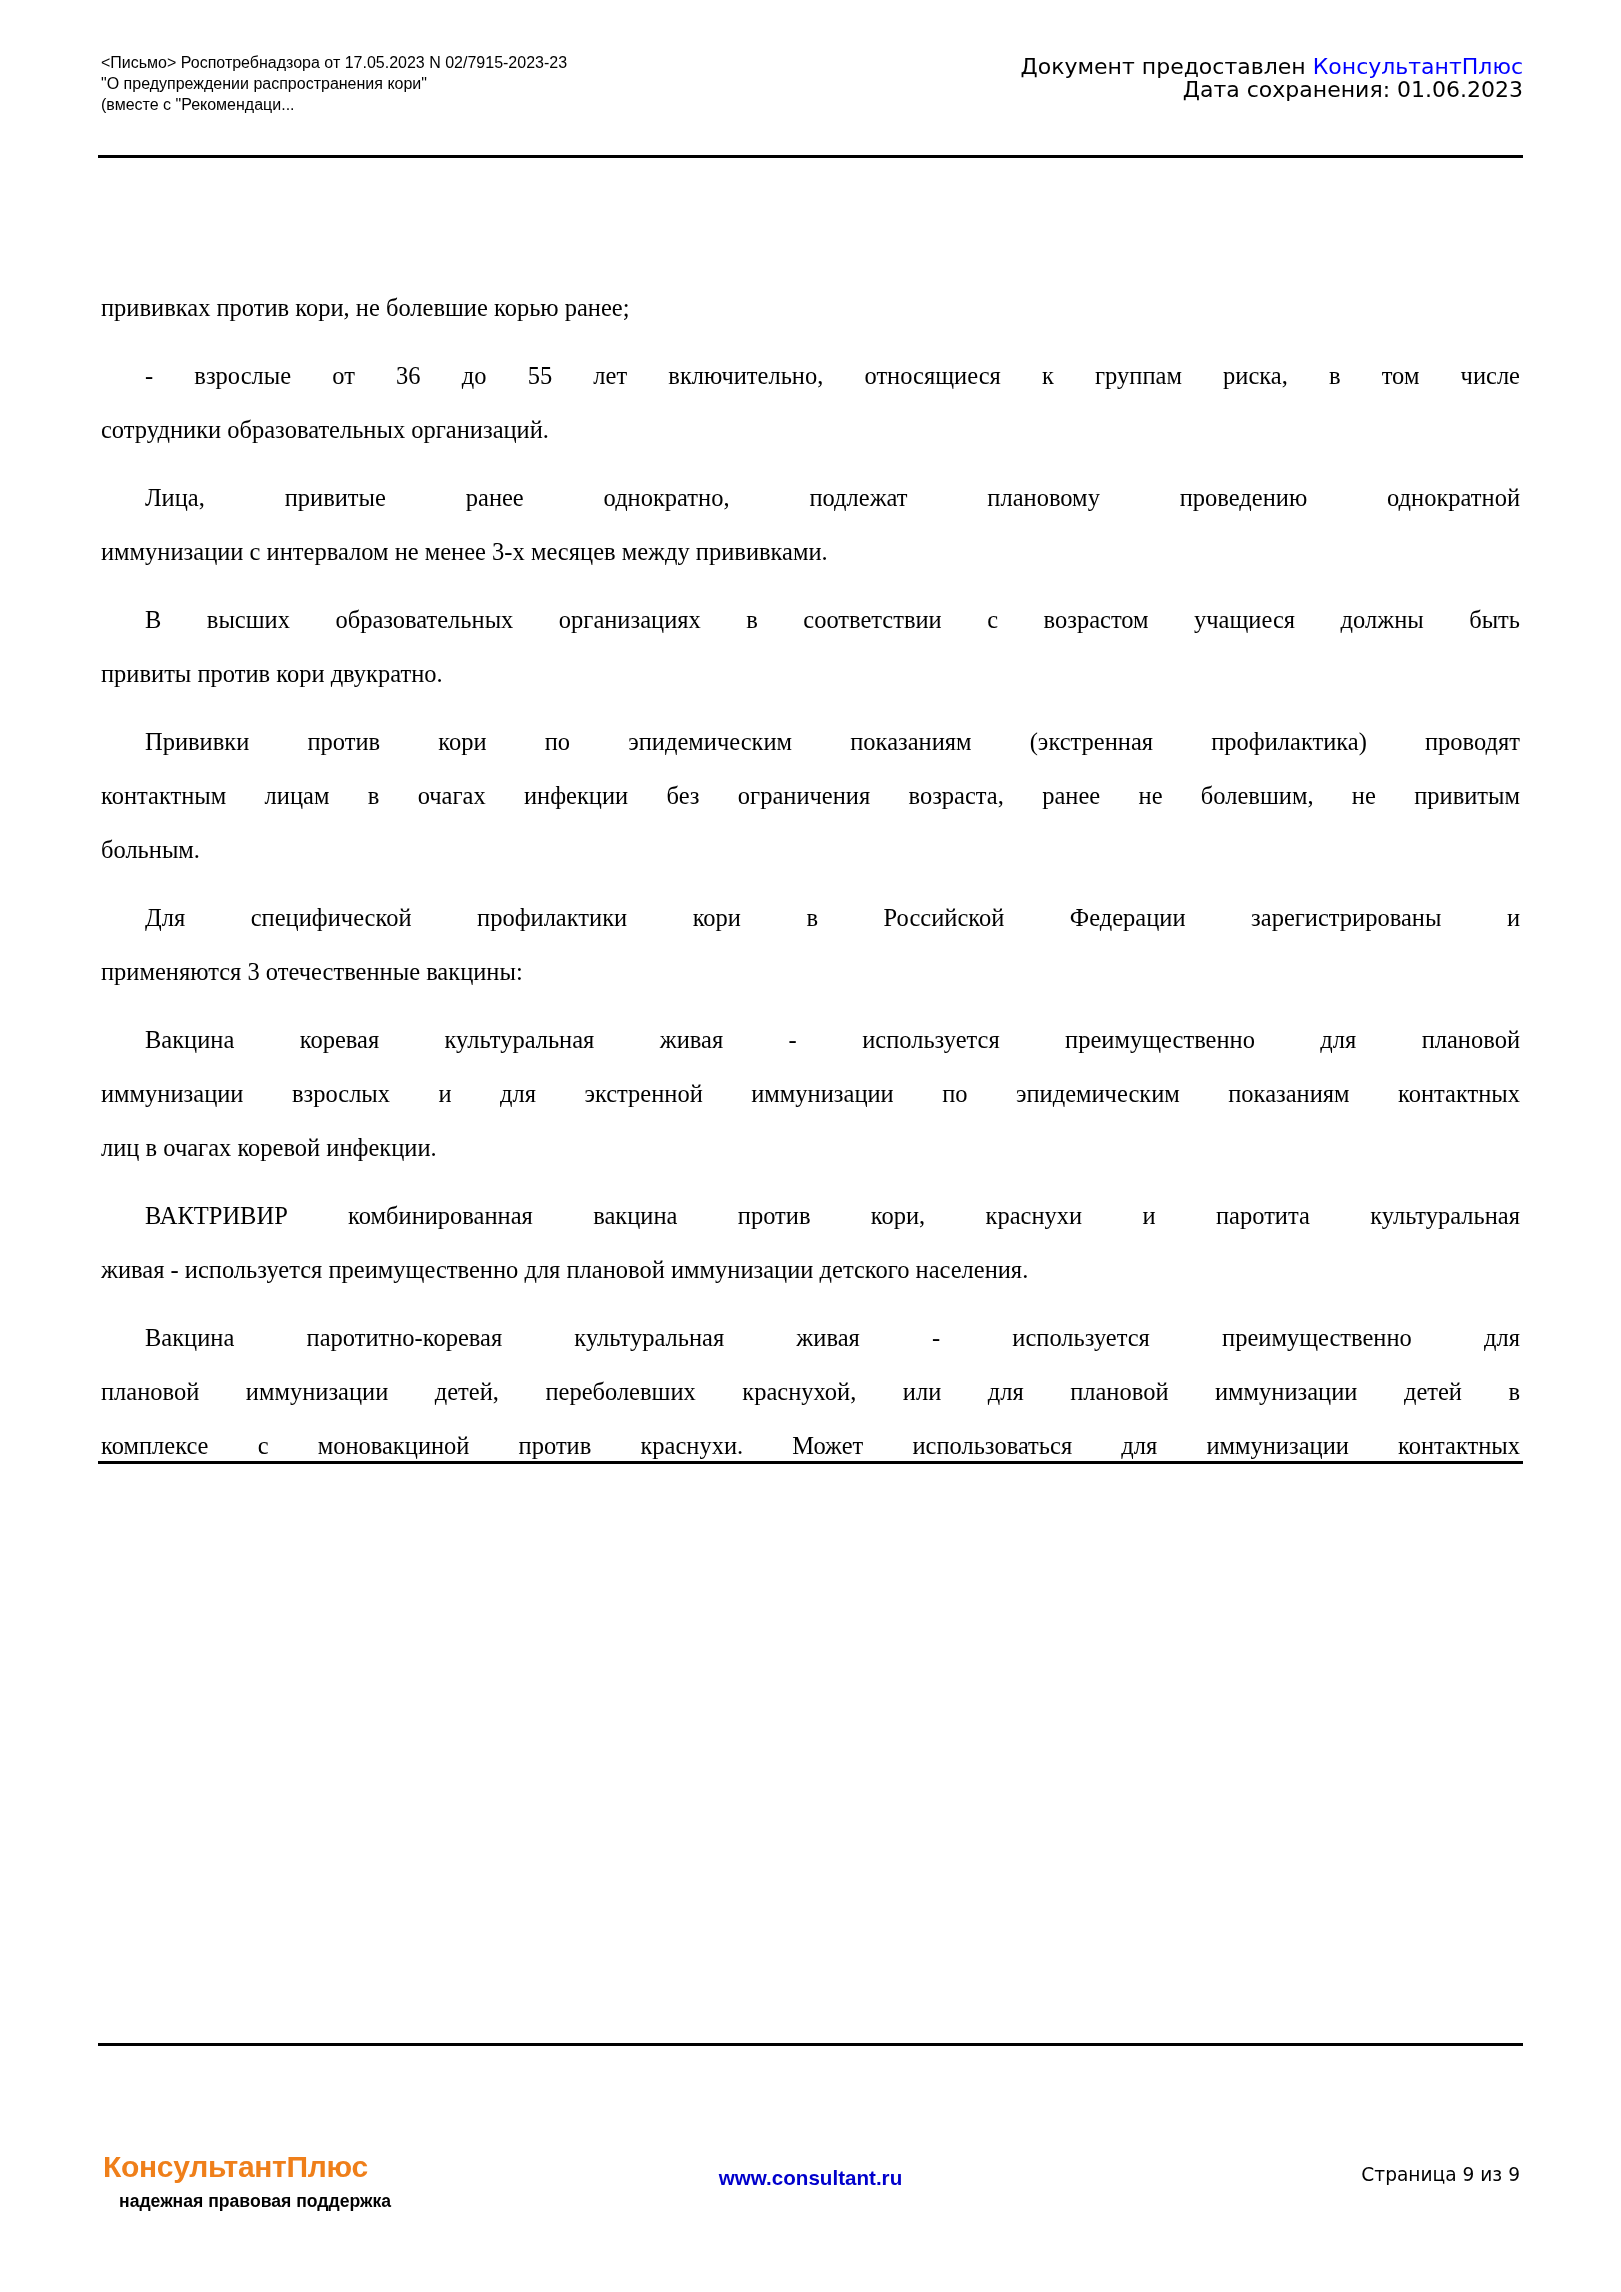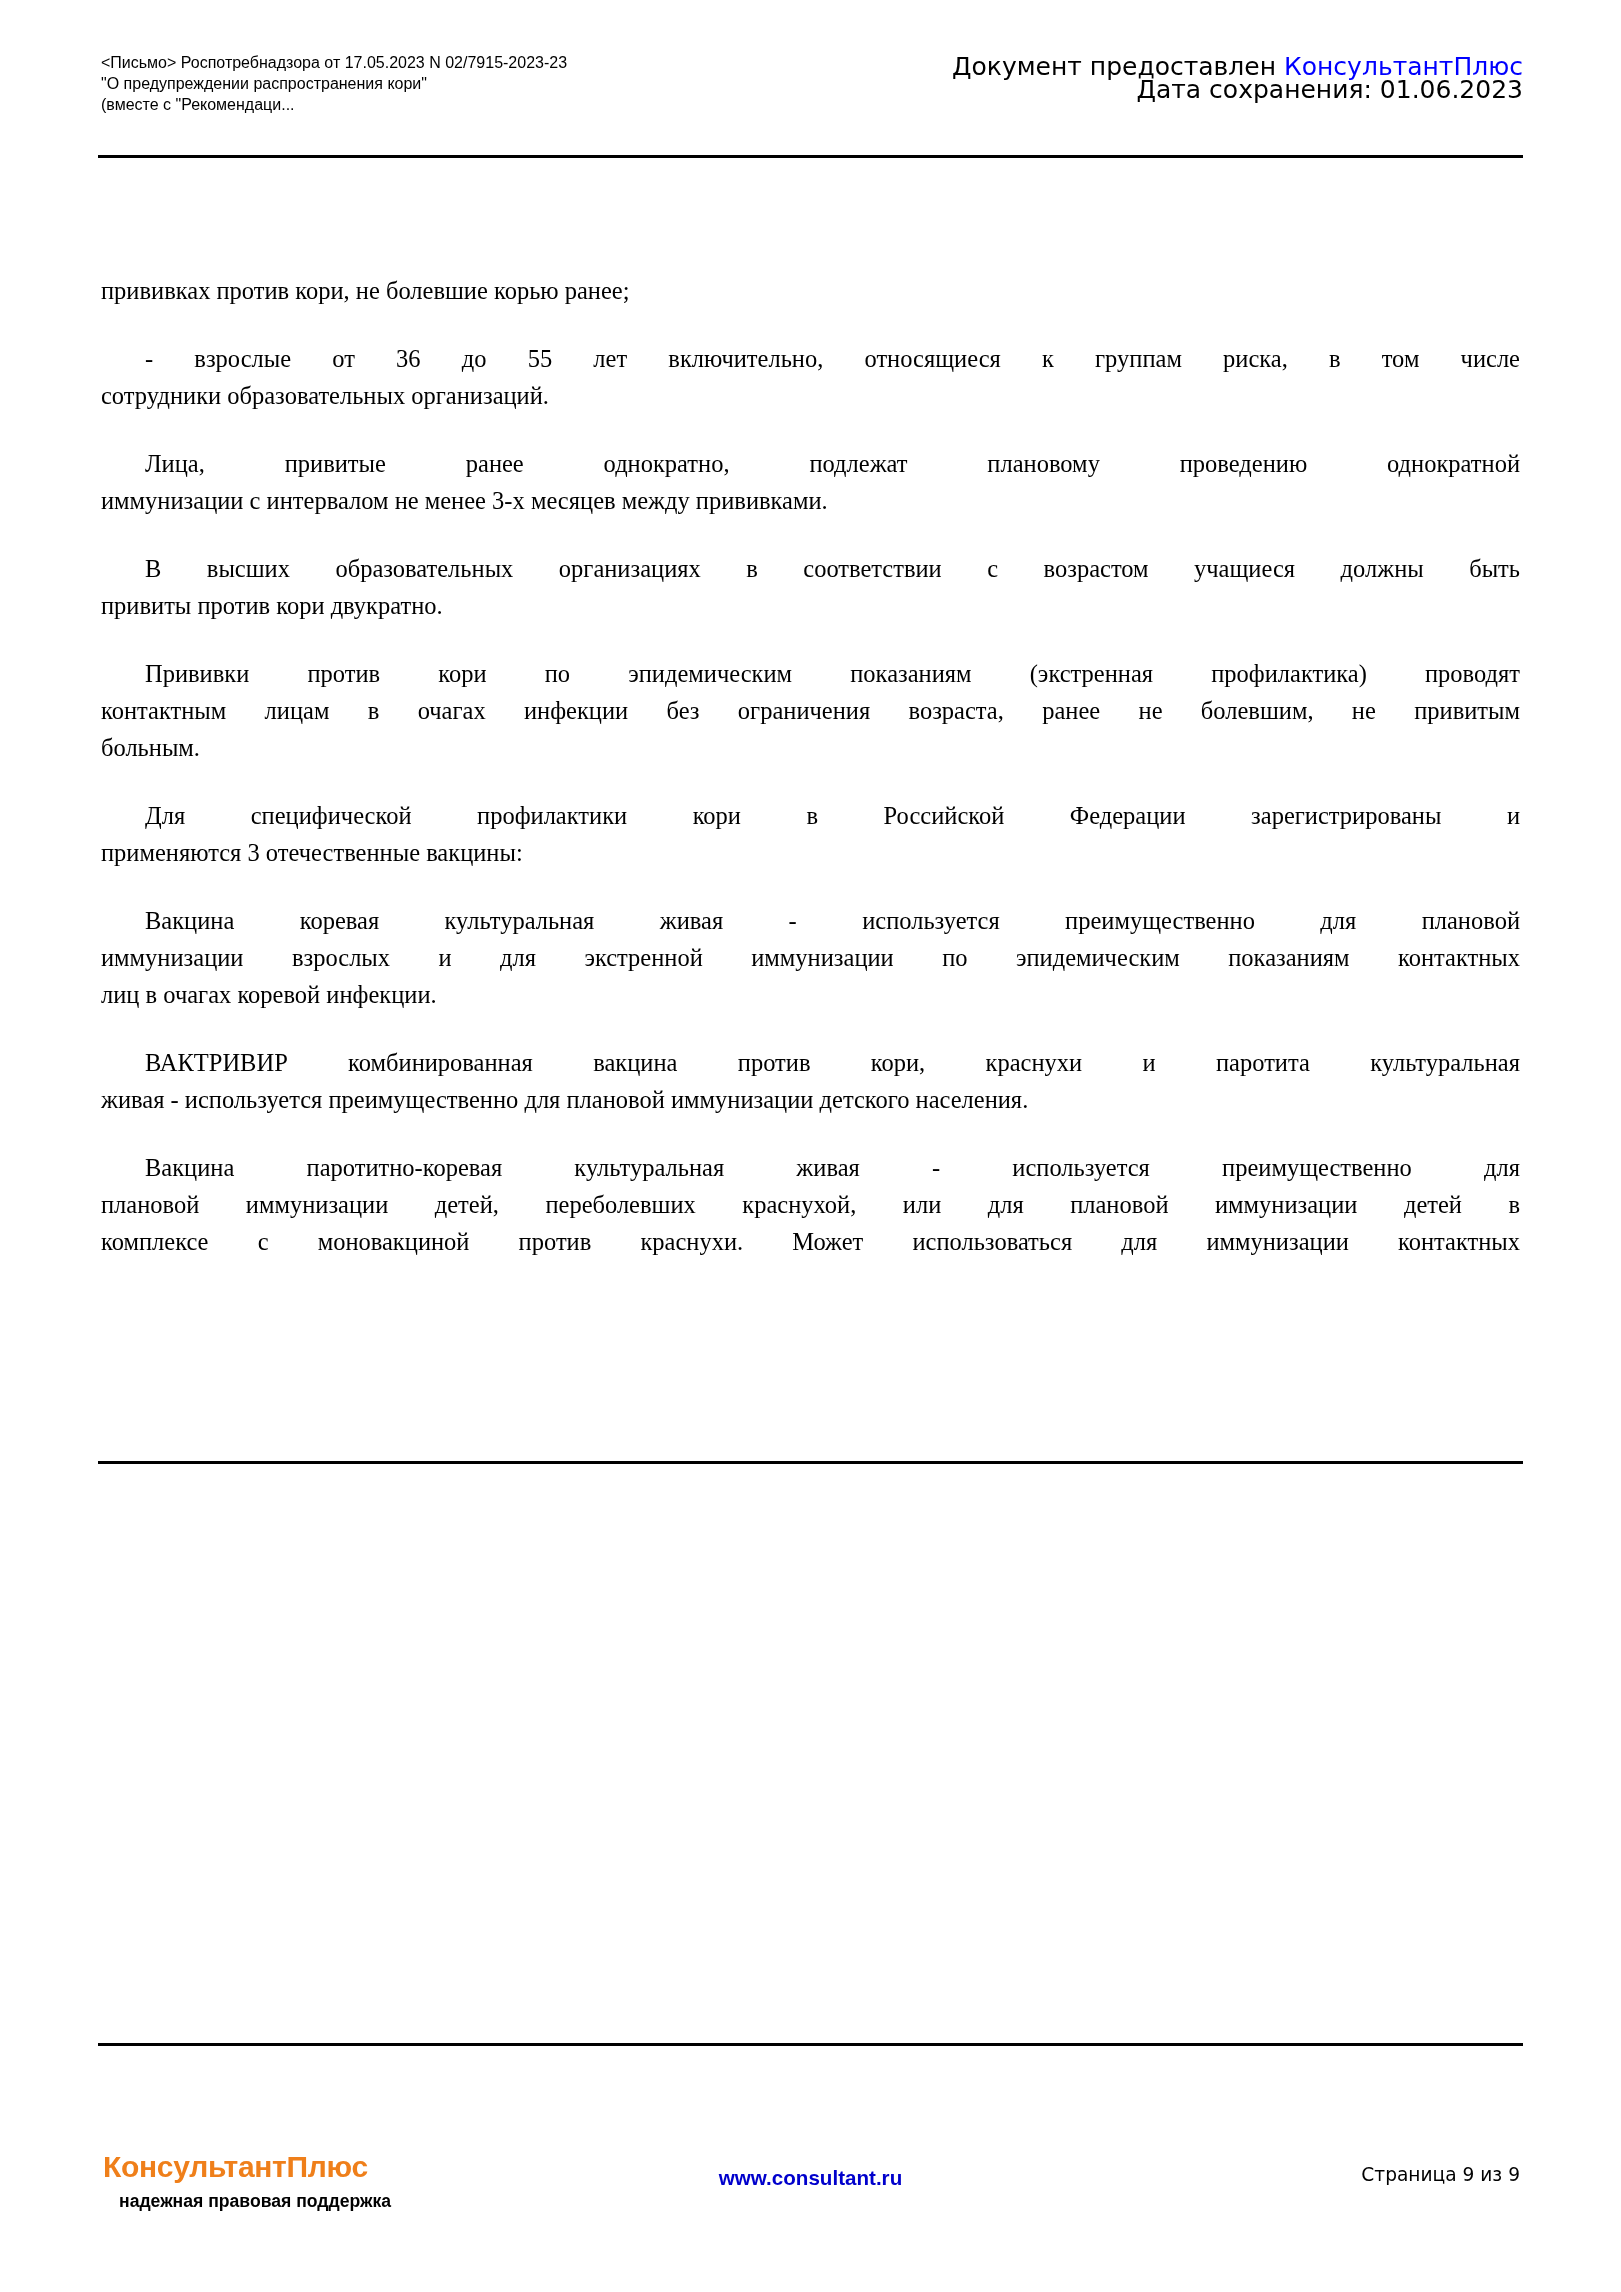--- a/index.html
+++ b/index.html
@@ -20,21 +20,21 @@
     font-family: "Liberation Sans", "DejaVu Sans", sans-serif;
     font-size: 16px;
     line-height: 21px;
     color: #000;
   }
   .hdr-right {
     position: absolute;
     right: 98px; top: 56px;
     text-align: right;
     font-family: "DejaVu Sans", "Liberation Sans", sans-serif;
-    font-size: 25px;
+    font-size: 22px;
     line-height: 22.5px;
     color: #000;
   }
   .lnk {
     color: var(--link_blue, #0000ff);
     text-decoration: none;
     cursor: pointer;
   }
 
   
@@ -53,21 +53,21 @@
   .doc-body {
     position: absolute;
     left: 101px; top: 272px;
     width: 1419px;
     font-family: "Liberation Serif", "DejaVu Serif", serif;
     font-size: 24.5px;
     line-height: 37px;
     color: #000;
   }
   .para { margin: 0 0 31px 0; }
-  .line { text-align: left; }
+  .line { text-align: left; margin-top: 17px; }
   .line.j { text-align: justify; text-align-last: justify; }
   .line.ind { text-indent: 44px; }
 
   
   .f-logo {
     position: absolute;
     left: 103px; top: 2149px;
     font-family: "Liberation Sans", "DejaVu Sans", sans-serif;
   }
   .f-logo-name {

